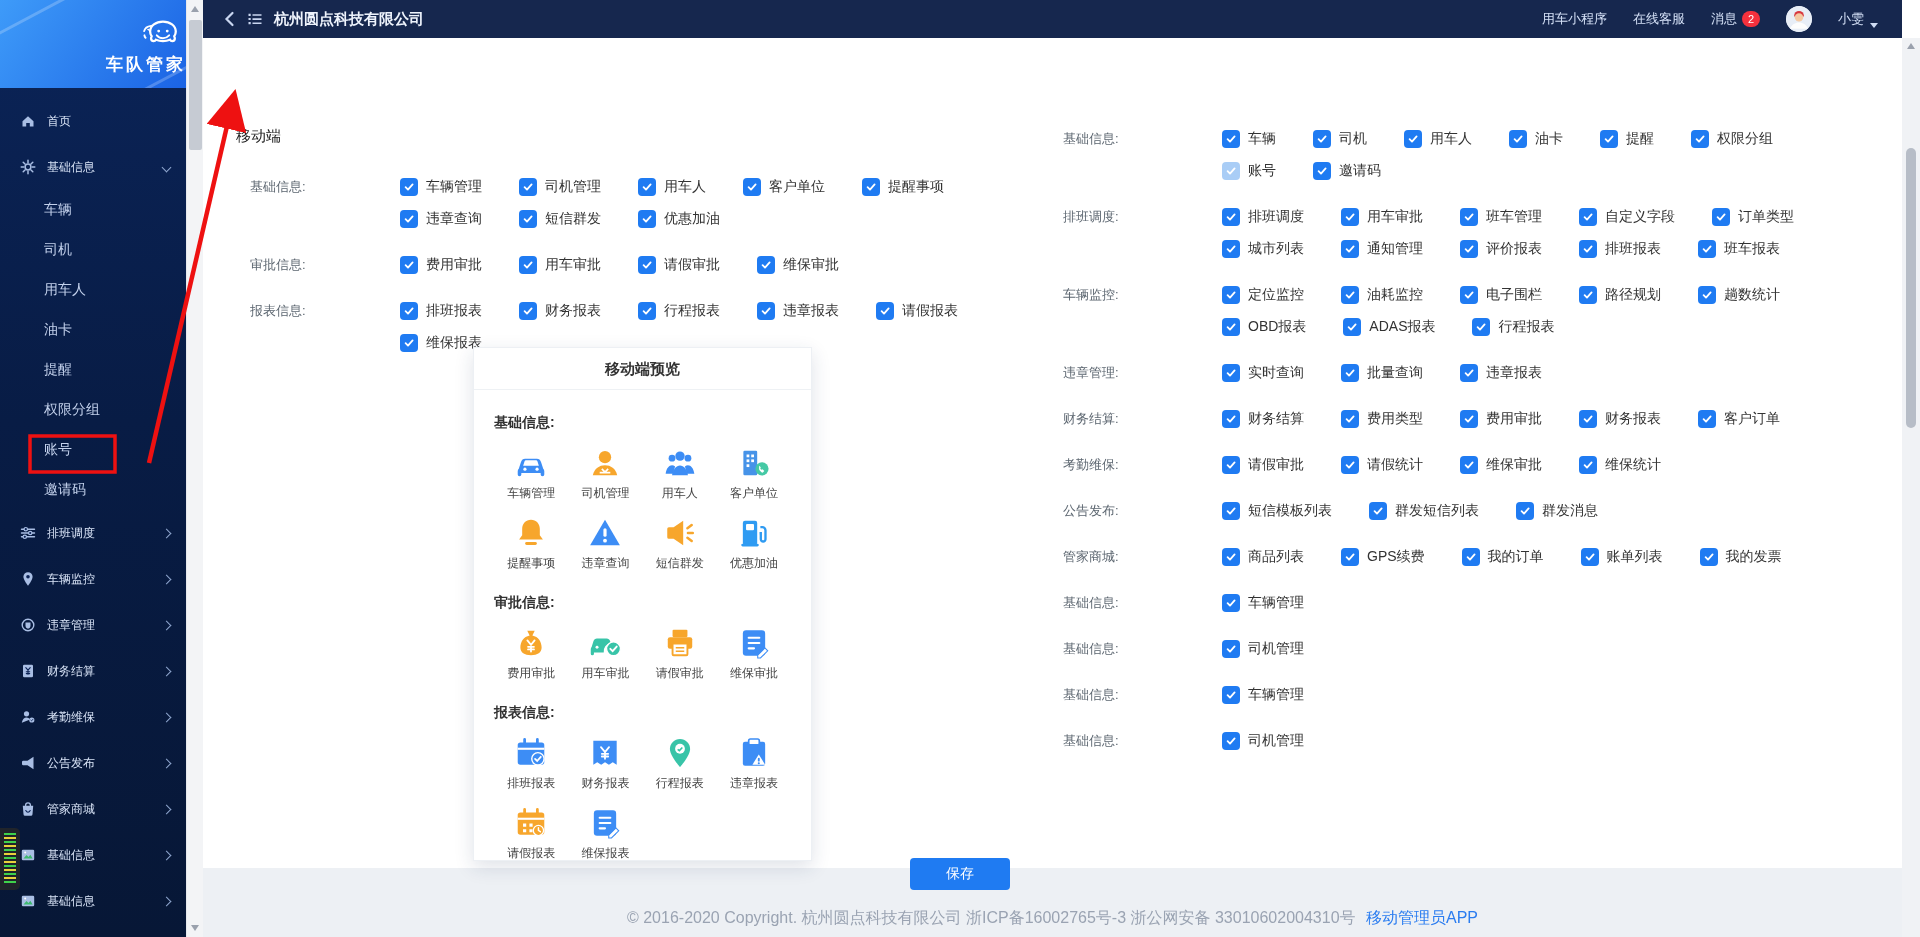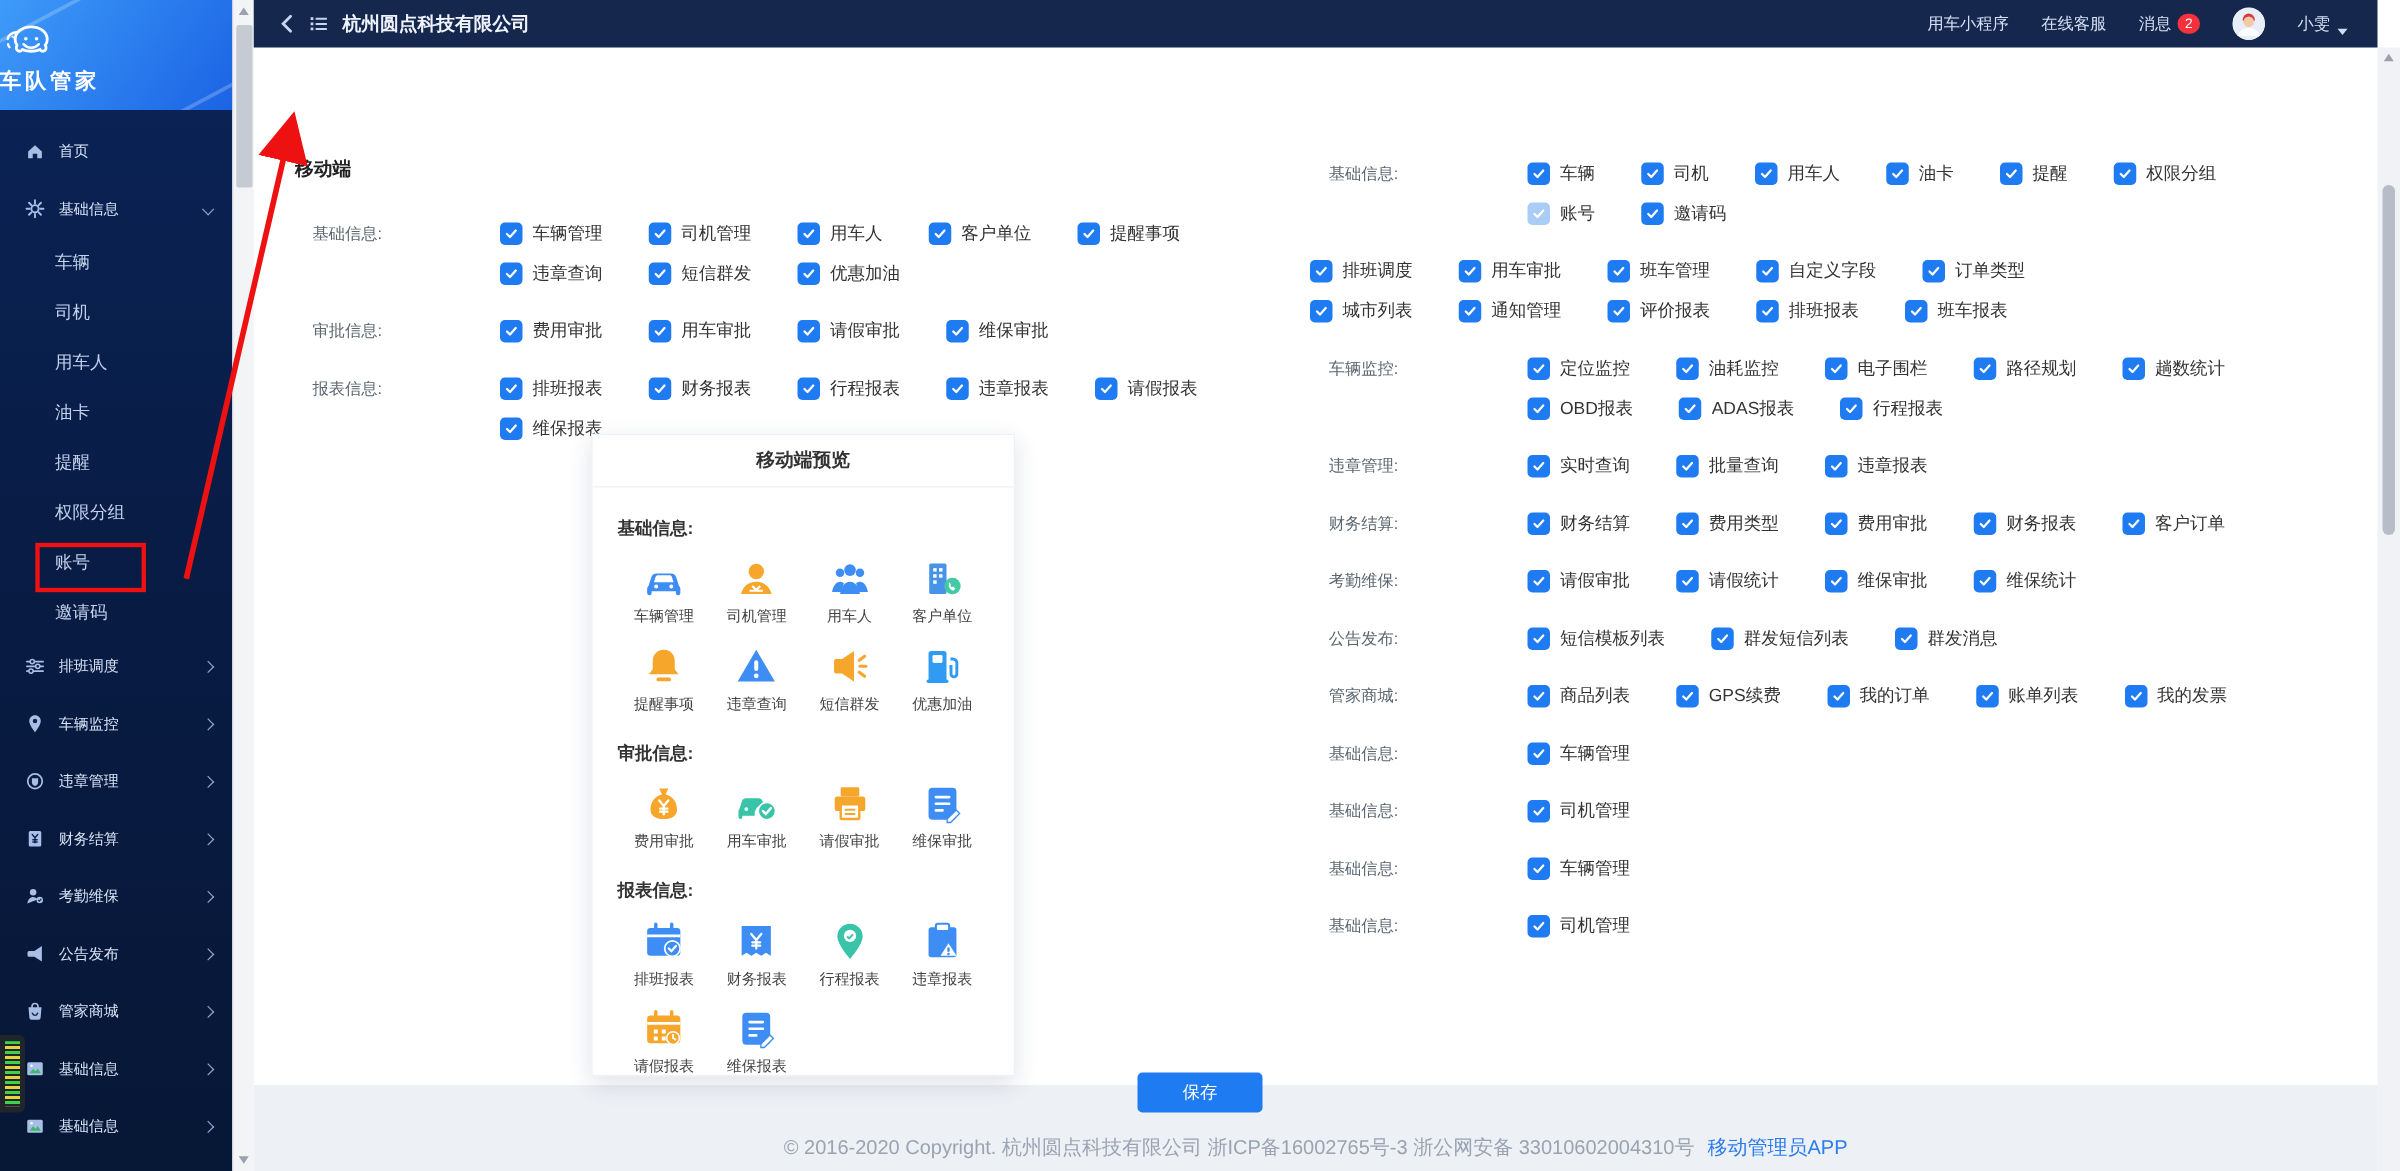--- a/index.html
+++ b/index.html
@@ -1,21 +1,21 @@
 <!DOCTYPE html>
 <html><head>
 <meta charset="utf-8">
 <style>
   *{margin:0;padding:0;box-sizing:border-box}
   body{font-family:"Liberation Sans","DejaVu Sans",sans-serif;background:#fff;overflow:hidden}
   #app{position:relative;width:1920px;height:937px;overflow:hidden;background:#fff}
 
   
   .sidebar{position:absolute;left:0;top:0;width:186px;height:937px;background:linear-gradient(180deg,#0b2458 0%,#081c45 45%,#071736 100%);overflow:hidden;z-index:2}
-  .logo{position:relative;height:88px;background:linear-gradient(125deg,#3e9bf9,#1b63e4);display:flex;flex-direction:column;align-items:flex-start;justify-content:center;overflow:hidden}
+  .logo{position:relative;height:88px;background:linear-gradient(125deg,#3e9bf9,#1b63e4);display:flex;flex-direction:column;align-items:flex-end;justify-content:center;overflow:hidden}
   .logo::before,.logo::after{content:"";position:absolute;height:3px;background:rgba(255,255,255,.22);border-radius:2px;transform:rotate(-28deg)}
   .logo::before{width:110px;left:-26px;top:16px}
   .logo::after{width:86px;right:-30px;bottom:12px}
   .logo-car svg{display:block}
   .brand-name{color:#fff;font-size:17px;font-weight:bold;letter-spacing:3px;margin-top:2px}
   .menu{padding-top:10px}
   .s-item{display:flex;align-items:center;padding:0 16px 0 20px;cursor:pointer;color:#d8e3f6}
   .s-item.top{height:46px;font-size:12px}
   .s-item.sub{height:40px;font-size:14px;padding-left:44px;color:#c3d1ec}
   .s-icon{width:16px;height:16px;color:#a9bee4;flex:0 0 16px}
@@ -50,21 +50,21 @@
 
   .content{position:absolute;left:0;top:38px;right:0;bottom:0;background:#fff}
   .page-header{height:55px;display:flex;align-items:center;padding-left:16px;border-bottom:1px solid #e9ecf1}
   .title-bar{width:4px;height:16px;background:#2a7cf0;border-radius:1px;margin-right:9px}
   .page-title{font-size:14px;font-weight:bold;color:#333}
   .back-btn{margin-left:18px;height:30px;padding:0 14px;font-size:12px;color:#5a6472;background:#fff;border:1px solid #d4d9e0;border-radius:4px;cursor:pointer;font-family:inherit}
 
   .panel{position:absolute;top:88px}
   .panel-mobile{left:33px;width:805px}
   .panel-pc{left:845px;width:840px}
-  .panel-title{font-size:15px;font-weight:bold;color:#222;line-height:20px;margin-bottom:28px}
+  .panel-title{font-size:15px;font-weight:normal;color:#222;line-height:20px;margin-bottom:28px}
   .crow{display:flex;margin-bottom:20px}
   .crow-label{flex:0 0 auto;font-size:13px;color:#5c6670;padding-top:4px;white-space:nowrap}
   .panel-mobile .crow-label{width:164px;padding-left:14px}
   .panel-pc .crow-label{width:174px;padding-left:15px}
   .crow-lines{display:flex;flex-direction:column;gap:6px}
   .cline{display:flex;column-gap:37px;align-items:center;height:26px}
   .cb-item{display:flex;align-items:center;cursor:pointer;white-space:nowrap}
   .cb{width:18px;height:18px;border-radius:4px;background:#1f7bf2;display:flex;align-items:center;justify-content:center;flex:0 0 18px}
   .cb svg{width:12px;height:12px;display:block}
   .cb-item.disabled .cb{background:#a9cdf6}
@@ -544,20 +544,21 @@
                       <svg viewBox="0 0 12 12">
                         <path d="M2.6 6.2l2.4 2.4 4.6-5.2" fill="none" stroke="#fff" stroke-width="1.8" stroke-linecap="round" stroke-linejoin="round"></path>
                       </svg>
                     </span>
                     <span class="cb-text">邀请码</span>
                   </label>
                 </div>
               </div>
             </div>
             <div class="crow">
+              <div class="crow-label">排班调度:</div>
               <div class="crow-lines">
                 <div class="cline">
                   <label class="cb-item">
                     <span class="cb">
                       <svg viewBox="0 0 12 12">
                         <path d="M2.6 6.2l2.4 2.4 4.6-5.2" fill="none" stroke="#fff" stroke-width="1.8" stroke-linecap="round" stroke-linejoin="round"></path>
                       </svg>
                     </span>
                     <span class="cb-text">排班调度</span>
                   </label>

